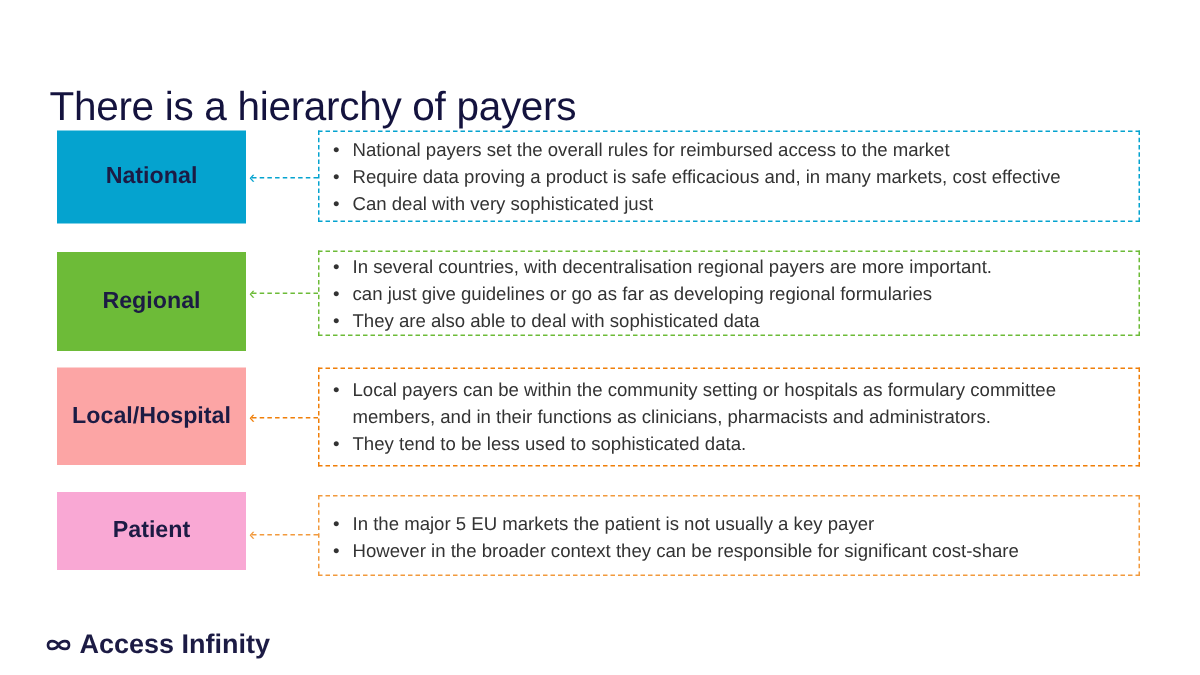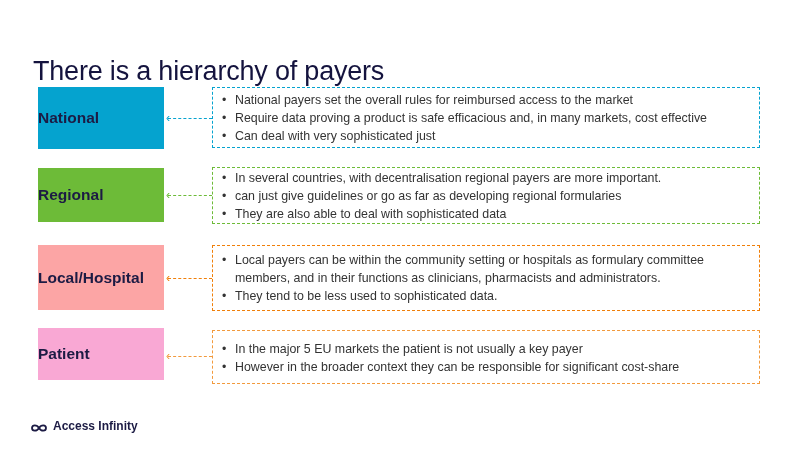--- a/index.html
+++ b/index.html
@@ -6,21 +6,21 @@
     body {
       width: 800px; height: 450px; background: #ffffff; position: relative; overflow: hidden;
       font-family: "Liberation Sans", sans-serif;
     }
     .title {
       position: absolute; left: 33px; top: 20px;
       font-size: 27px; color: #14133e; letter-spacing: -0.2px; margin-top: 36px;
     }
     .label-box {
       position: absolute; left: 38px; width: 126px;
-      display: flex; align-items: center; justify-content: flex-start;
+      display: flex; align-items: center; justify-content: center;
       font-weight: bold; font-size: 15.5px; color: #1c1b44;
     }
     .connector {
       position: absolute; left: 168px; width: 44px; height: 0;
       border-top: 1.6px dashed;
     }
     .arrow-head {
       position: absolute; left: 166px; font-size: 12px; line-height: 12px;
     }
     .detail-box {
@@ -29,22 +29,22 @@
       padding: 3px 8px 2px 8px;
       font-size: 12.4px; color: #333333; line-height: 18px;
     }
     .detail-box ul { margin: 0; padding: 0; list-style: none; }
     .detail-box li { position: relative; padding-left: 14px; white-space: nowrap; }
     .detail-box li::before {
       content: "•"; position: absolute; left: 1px; top: 0; color: #333;
     }
     .logo {
       position: absolute; left: 30px; top: 419px;
-      display: flex; align-items: flex-end; gap: 5px;
-      font-size: 12px; font-weight: bold; color: #1c1b44;
+      display: flex; align-items: center; gap: 5px;
+      font-size: 18px; font-weight: bold; color: #1c1b44;
     }
     .logo svg { display: block; }
   </style>
 </head>
 <body>
 
 <div class="title">There is a hierarchy of payers</div>
 
 <div>
   <div class="label-box" style="top:87px;height:62px;background:#05a3cf;">
@@ -55,21 +55,21 @@
   <div class="detail-box" style="top:87px;height:61px;border-color:#05a3cf;">
     <ul>
       <li>National payers set the overall rules for reimbursed access to the market</li>
       <li>Require data proving a product is safe efficacious and, in many markets, cost effective</li>
       <li>Can deal with very sophisticated just</li>
     </ul>
   </div>
 </div>
 
 <div>
-  <div class="label-box" style="top:168px;height:54px;background:#6dbb38;">
+  <div class="label-box" style="top:168px;height:66px;background:#6dbb38;">
     <span>Regional</span>
   </div>
   <div class="arrow-head" style="top:189px;color:#6dbb38;">‹</div>
   <div class="connector" style="top:195px;border-color:#6dbb38;"></div>
   <div class="detail-box" style="top:167px;height:57px;border-color:#6dbb38;padding-top:1px;">
     <ul>
       <li>In several countries, with decentralisation regional payers are more important.</li>
       <li>can just give guidelines or go as far as developing regional formularies</li>
       <li>They are also able to deal with sophisticated data</li>
     </ul>

